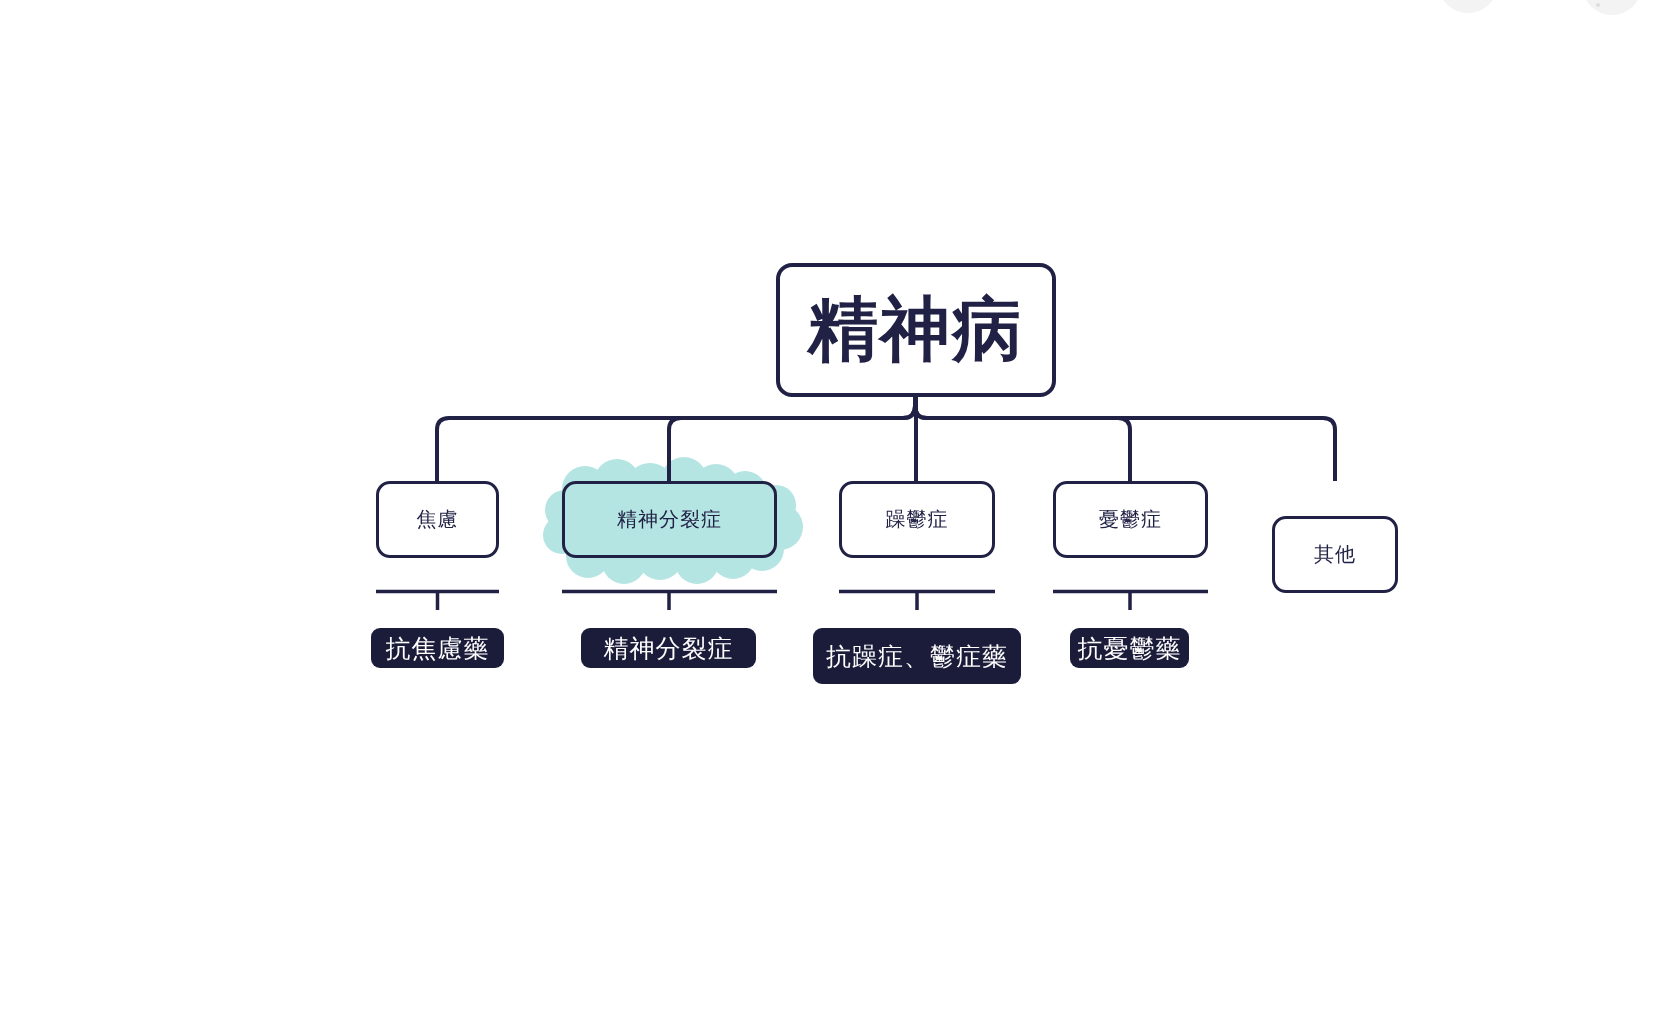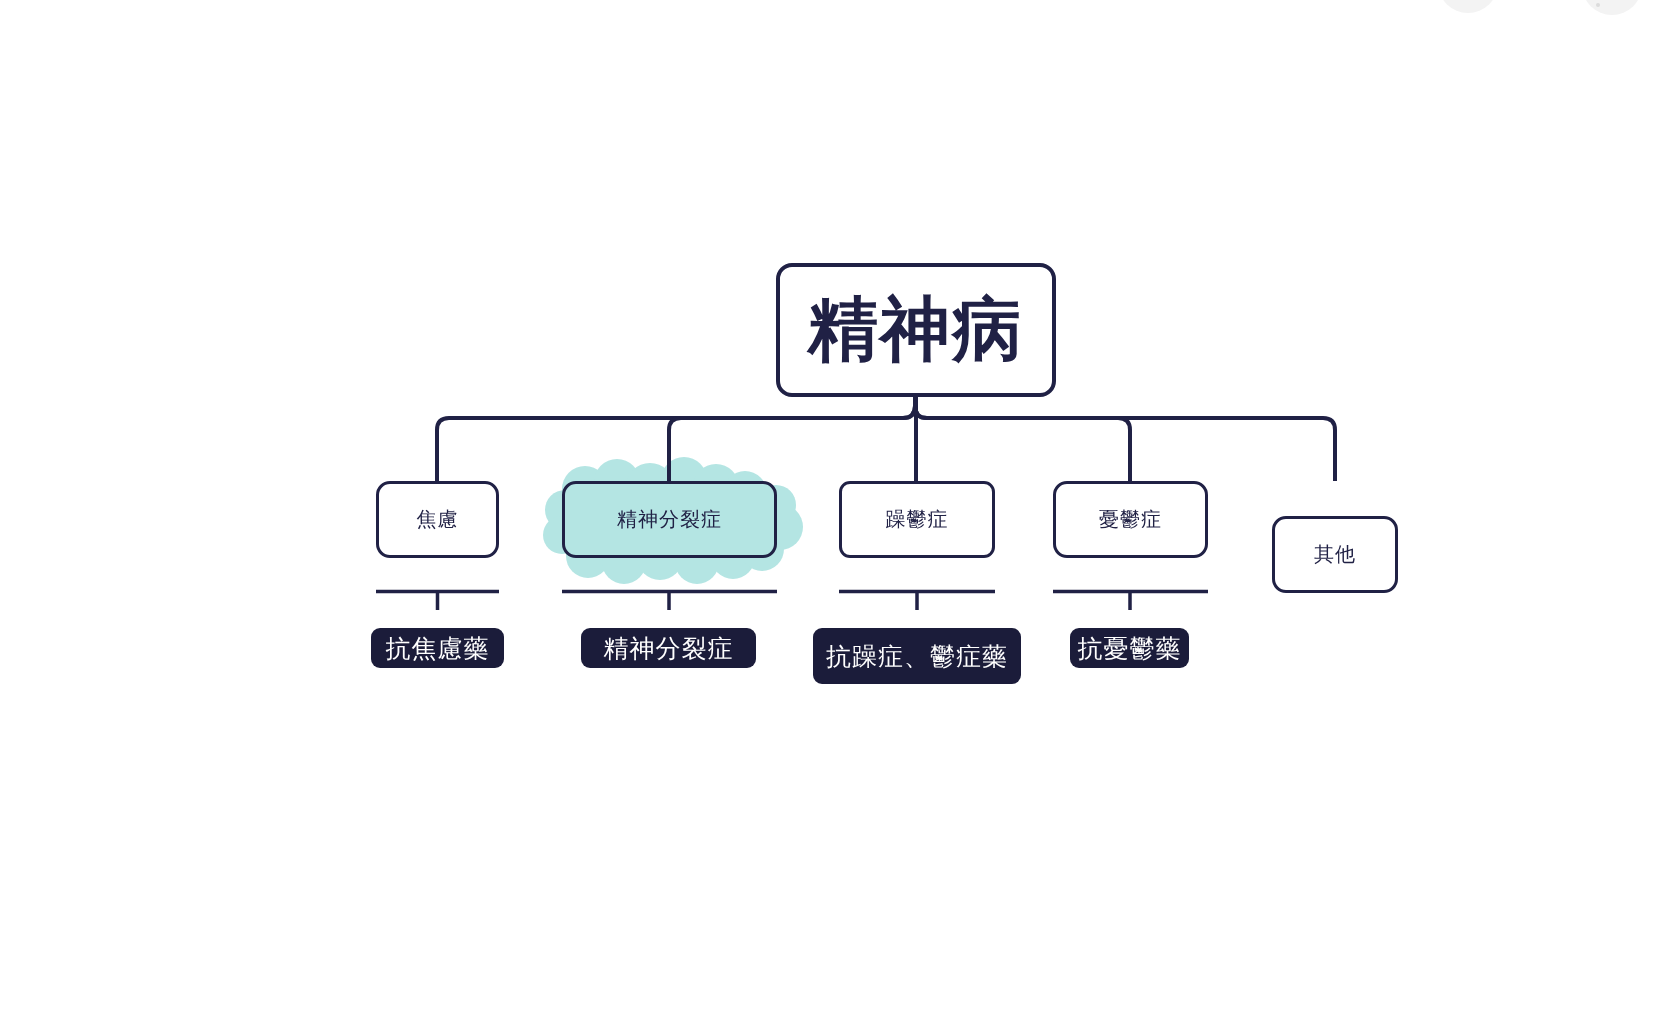--- a/index.html
+++ b/index.html
@@ -117,21 +117,21 @@
   </div>
 
   <div class="node" style="left:376px;top:481px;width:123px;height:77px;">
     <span>焦慮</span>
   </div>
 
   <div class="node highlighted" style="left:562px;top:481px;width:215px;height:77px;">
     <span>精神分裂症</span>
   </div>
 
-  <div class="node" style="left:839px;top:481px;width:156px;height:77px;border-radius:11px;">
+  <div class="node" style="left:839px;top:481px;width:156px;height:77px;">
     <span>躁鬱症</span>
   </div>
 
   <div class="node" style="left:1053px;top:481px;width:155px;height:77px;">
     <span>憂鬱症</span>
   </div>
 
   <div class="node" style="left:1272px;top:481px;width:126px;height:77px;margin-top:35px;">
     <span>其他</span>
   </div>

